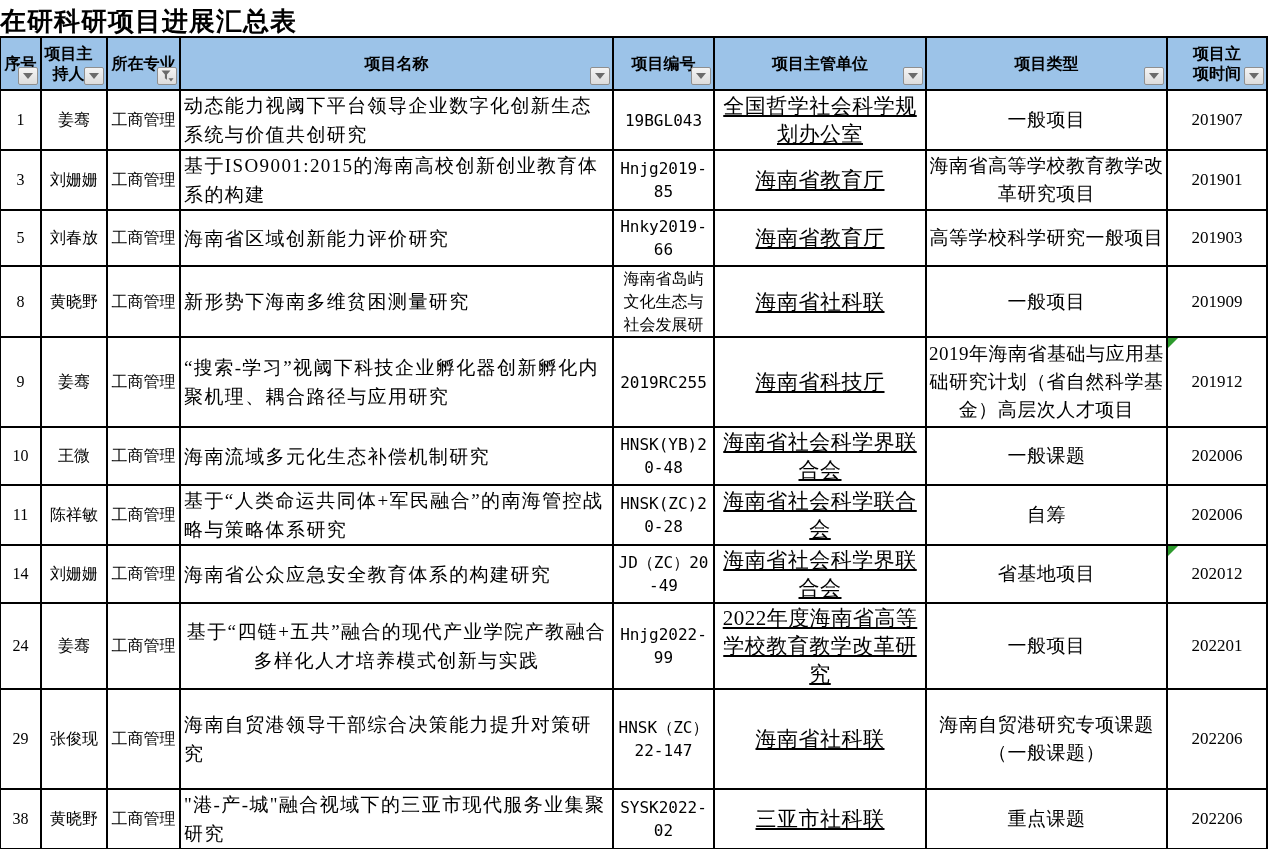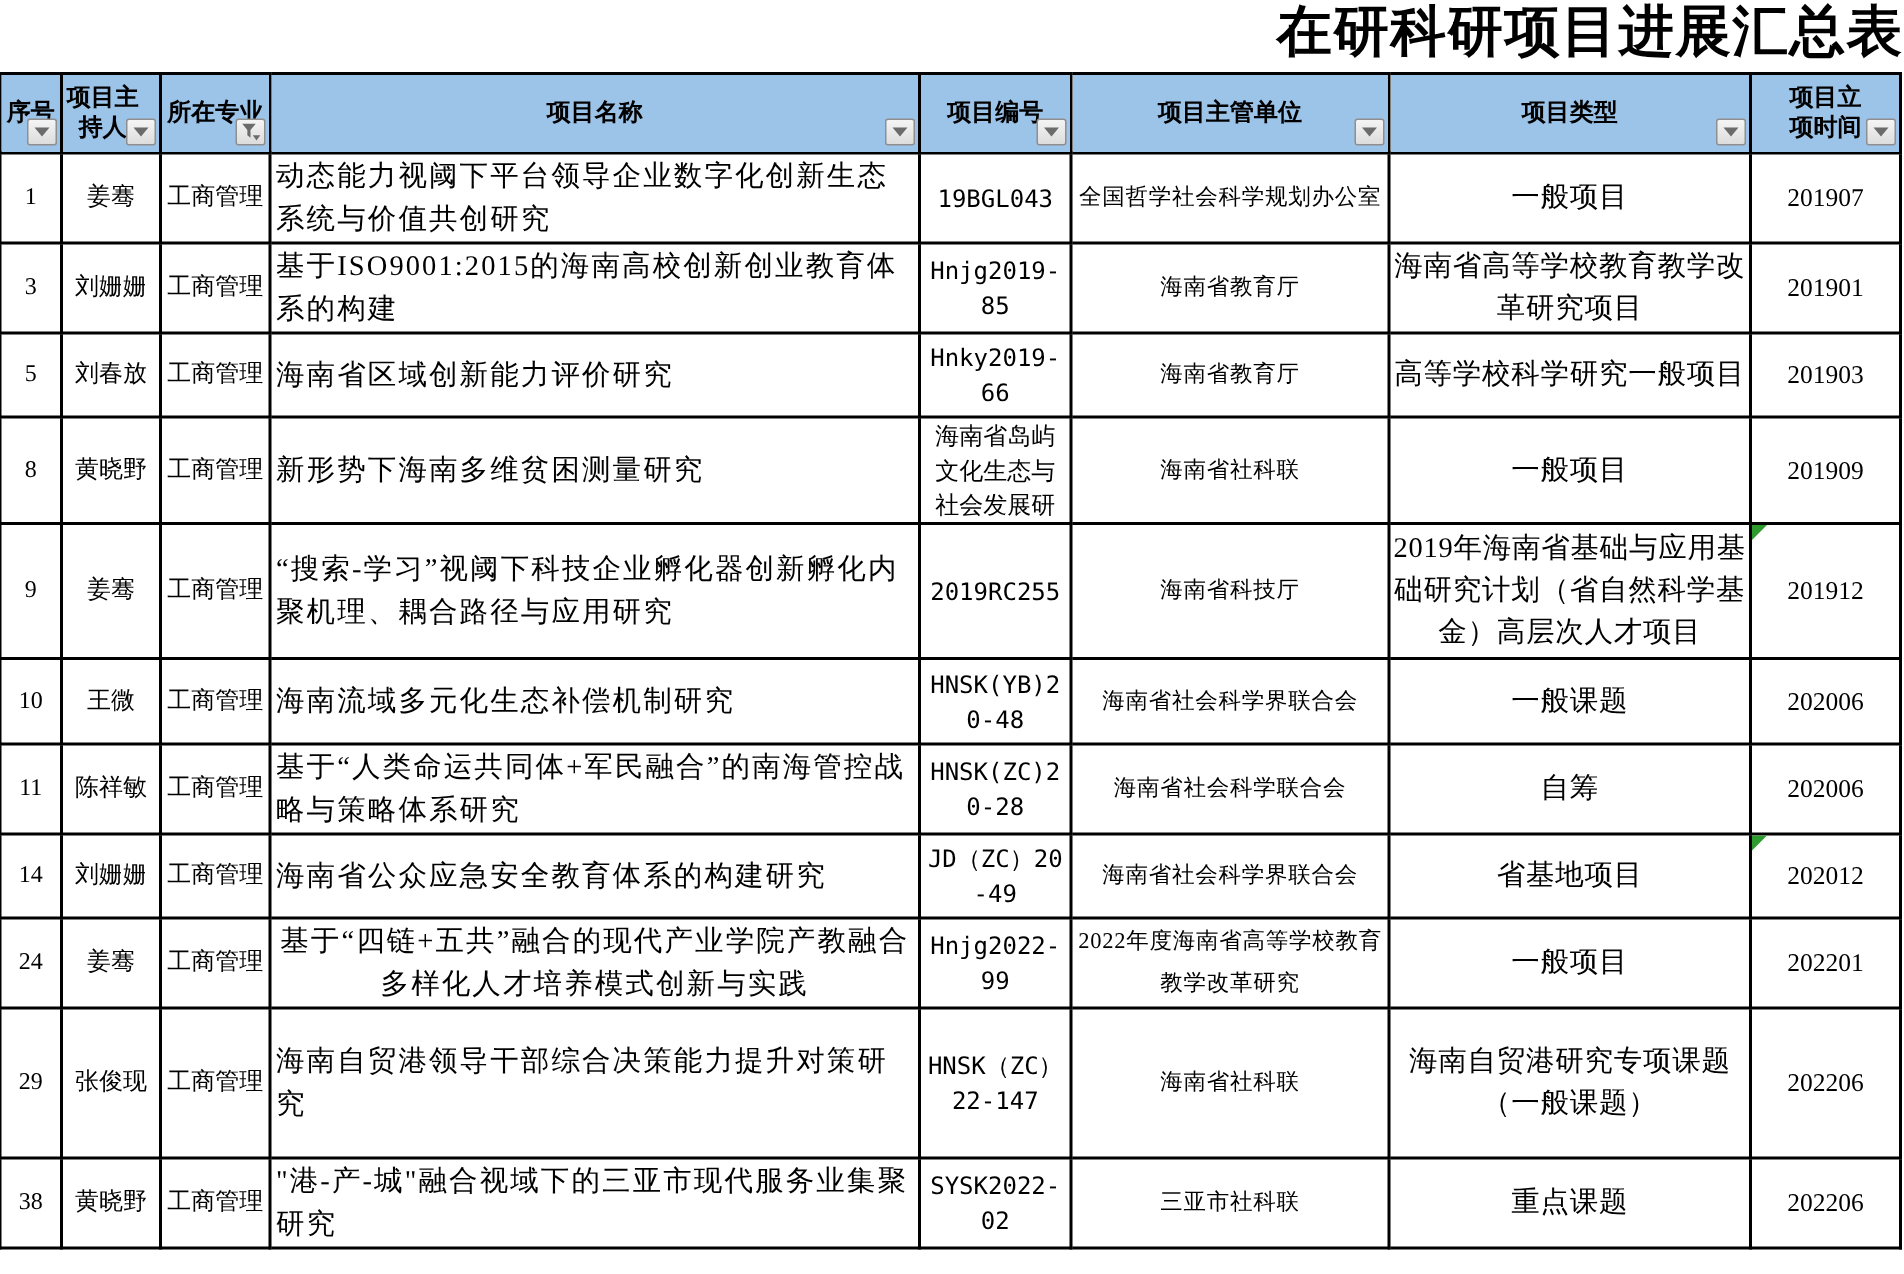--- a/index.html
+++ b/index.html
@@ -2,22 +2,22 @@
 <html><head>
 <meta charset="utf-8">
 <style>
   * { box-sizing: border-box; }
   html,body { margin:0; padding:0; }
   body {
     width:1269px; height:849px; background:#fff; overflow:hidden;
     font-family:"Liberation Serif","DejaVu Serif",serif; color:#000;
   }
   .title {
-    margin:0; height:48px; line-height:44px; text-align:right;
-    font-size:37px; font-weight:bold; letter-spacing:1px;
+    margin:0; height:36px; line-height:44px; text-align:left;
+    font-size:26px; font-weight:bold; letter-spacing:1px;
   }
   table.grid {
     border-collapse:collapse; table-layout:fixed; width:1267px;
     margin-left:-1px;
   }
   th, td { border:2px solid #000; padding:0; overflow:hidden; vertical-align:middle; }
   thead th {
     background:#9CC3E8; font-size:16px; font-weight:bold;
     position:relative; height:53px; text-align:center; line-height:20px;
   }
@@ -41,21 +41,21 @@
   td.c-seq, td.c-leader, td.c-major { font-size:16px; }
   td.c-name {
     font-size:19px; letter-spacing:1.4px; text-align:left;
     line-height:29px; padding:0 3px;margin-left:36px;
   }
   td.c-name.center { text-align:center; }
   td.c-code {
     font-family:"DejaVu Sans Mono","Liberation Mono",monospace;
     font-size:16px; line-height:23px; word-break:break-all; padding:0 4px;
   }
-  td.c-org  { font-size:15px; letter-spacing:0.5px; line-height:28px; padding:0 3px; }
+  td.c-org  { font-size:21px; letter-spacing:0.5px; line-height:28px; padding:0 3px;text-decoration:underline; }
   td.c-type { font-size:19px; letter-spacing:0.5px; line-height:28px; padding:0 2px; }
   td.c-date { font-size:17px; position:relative; }
   .flag-triangle {
     position:absolute; top:0; left:0; width:0; height:0;
     border-top:10px solid #2e9b2e; border-right:10px solid transparent;
   }
 </style>
 </head>
 <body>
 

